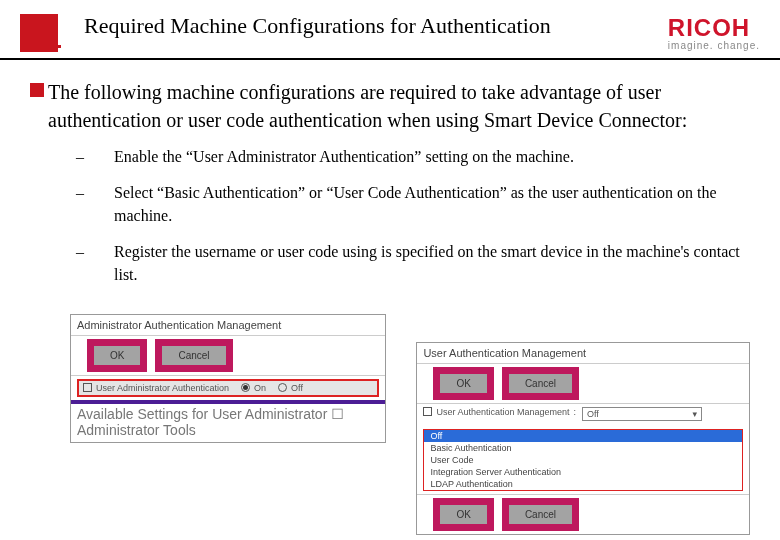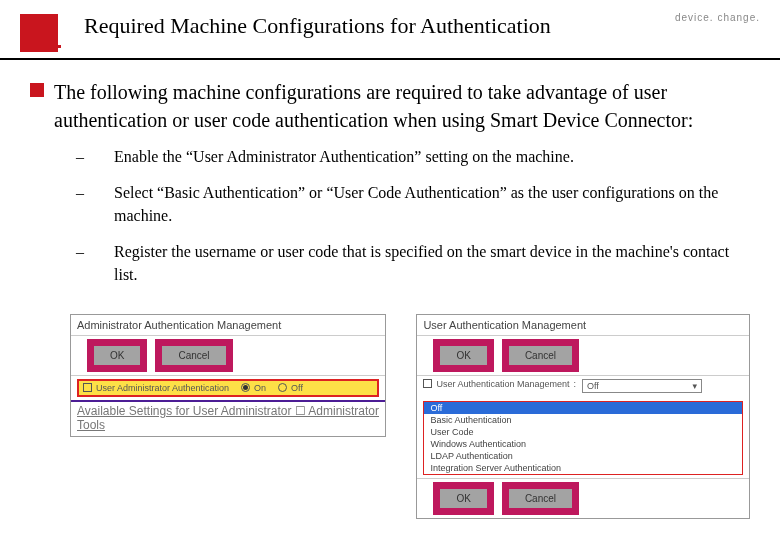--- a/index.html
+++ b/index.html
@@ -60,21 +60,21 @@
     letter-spacing: 1px;
     color: #888;
     margin-top: -2px;
   }
   .content {
     padding: 18px 30px 10px 30px;
   }
   .bullet-row {
     display: flex;
     align-items: flex-start;
-    gap: 10px;
+    gap: 4px;
   }
   .square-bullet {
     width: 14px;
     height: 14px;
     background: #c9151e;
     margin-top: 5px;
     flex-shrink: 0;
   }
   .main-text {
     font-size: 20px;
@@ -108,21 +108,21 @@
     align-items: flex-start;
   }
   .panel {
     border: 1px solid #999;
     background: #fff;
     font-family: Arial, sans-serif;
     font-size: 10px;
     color: #555;
   }
   .panel1 { width: 350px; }
-  .panel2 { width: 369px; }
+  .panel2 { width: 369px; margin-top: 28px; }
   .panel-title {
     padding: 4px 6px;
     font-size: 11px;
     color: #444;
   }
   .panel-row {
     padding: 3px 6px;
     border-top: 1px solid #ccc;
     display: flex;
     align-items: center;
@@ -156,21 +156,21 @@
     background: #333;
     position: absolute;
     top: 1px; left: 1px;
   }
   .red-box {
     border: 2px solid #d22;
     padding: 2px 4px;
     display: flex;
     align-items: center;
     gap: 12px;
-    background: #fde047;
+    background: #e5e5e5;
     font-size: 9px;
   }
   .chk {
     width: 9px; height: 9px;
     border: 1px solid #555;
     display: inline-block;
   }
   .select {
     border: 1px solid #888;
     background: #fff;
@@ -193,62 +193,62 @@
   .dropdown div {
     padding: 1px 6px;
     color: #444;
   }
   .dropdown .hl {
     background: #2a6bd8;
     color: #fff;
   }
   .panel-sub {
     padding: 2px 6px 4px 6px;
-    font-size: 12px;
+    font-size: 14px;
     color: #777;
-    border-top: 2px solid #4c1d95;
-    text-decoration: underline;
+    border-top: 4px solid #4c1d95;
   }
   .right-row {
     border-top: 1px solid #ccc;
     padding: 3px 6px;
     display: flex;
     align-items: flex-start;
     gap: 6px;
     flex-wrap: wrap;
   }
 </style>
 </head>
 <body>
 
 <div class="header">
   <div class="header-square"></div>
   <div class="title">Required Machine Configurations for Authentication</div>
   <div class="logo-block">
-    <div class="logo-tag">device. change.</div>
+    <div class="logo-text">RICOH</div>
+    <div class="logo-tag">imagine. change.</div>
   </div>
 </div>
 
 <div class="content">
   <div class="bullet-row">
     <div class="square-bullet"></div>
     <div class="main-text">The following machine configurations are required to take advantage of user authentication or user code authentication when using Smart Device Connector:</div>
   </div>
   <div class="sublist">
     <div class="sub-item">
       <div class="dash">–</div>
       <div class="sub-text">Enable the “User Administrator Authentication” setting on the machine.</div>
     </div>
     <div class="sub-item">
       <div class="dash">–</div>
-      <div class="sub-text">Select “Basic Authentication” or “User Code Authentication” as the user configurations on the machine.</div>
+      <div class="sub-text">Select “Basic Authentication” or “User Code Authentication” as the user authentication on the machine.</div>
     </div>
     <div class="sub-item">
       <div class="dash">–</div>
-      <div class="sub-text">Register the username or user code that is specified on the smart device in the machine's contact list.</div>
+      <div class="sub-text">Register the username or user code using is specified on the smart device in the machine's contact list.</div>
     </div>
   </div>
 </div>
 
 <div class="panels">
 
   <div class="panel panel1">
     <div class="panel-title">Administrator Authentication Management</div>
     <div class="panel-row" style="gap:8px; padding-left:16px;">
       <div class="btn">OK</div>
@@ -285,23 +285,22 @@
         <span>User Authentication Management</span> :
       </span>
       <span class="select">
         <span>Off</span>
         <span>▾</span>
       </span>
       <div class="dropdown" style="flex-basis:100%;">
         <div class="hl">Off</div>
         <div>Basic Authentication</div>
         <div>User Code</div>
-        <div>Windows Authentication</div>
+        <div>Integration Server Authentication</div>
         <div>LDAP Authentication</div>
-        <div>Integration Server Authentication</div>
       </div>
     </div>
     <div class="panel-row" style="gap:8px; padding-left:16px;">
       <div class="btn">OK</div>
       <div class="btn">Cancel</div>
     </div>
   </div>
 
 </div>
 

